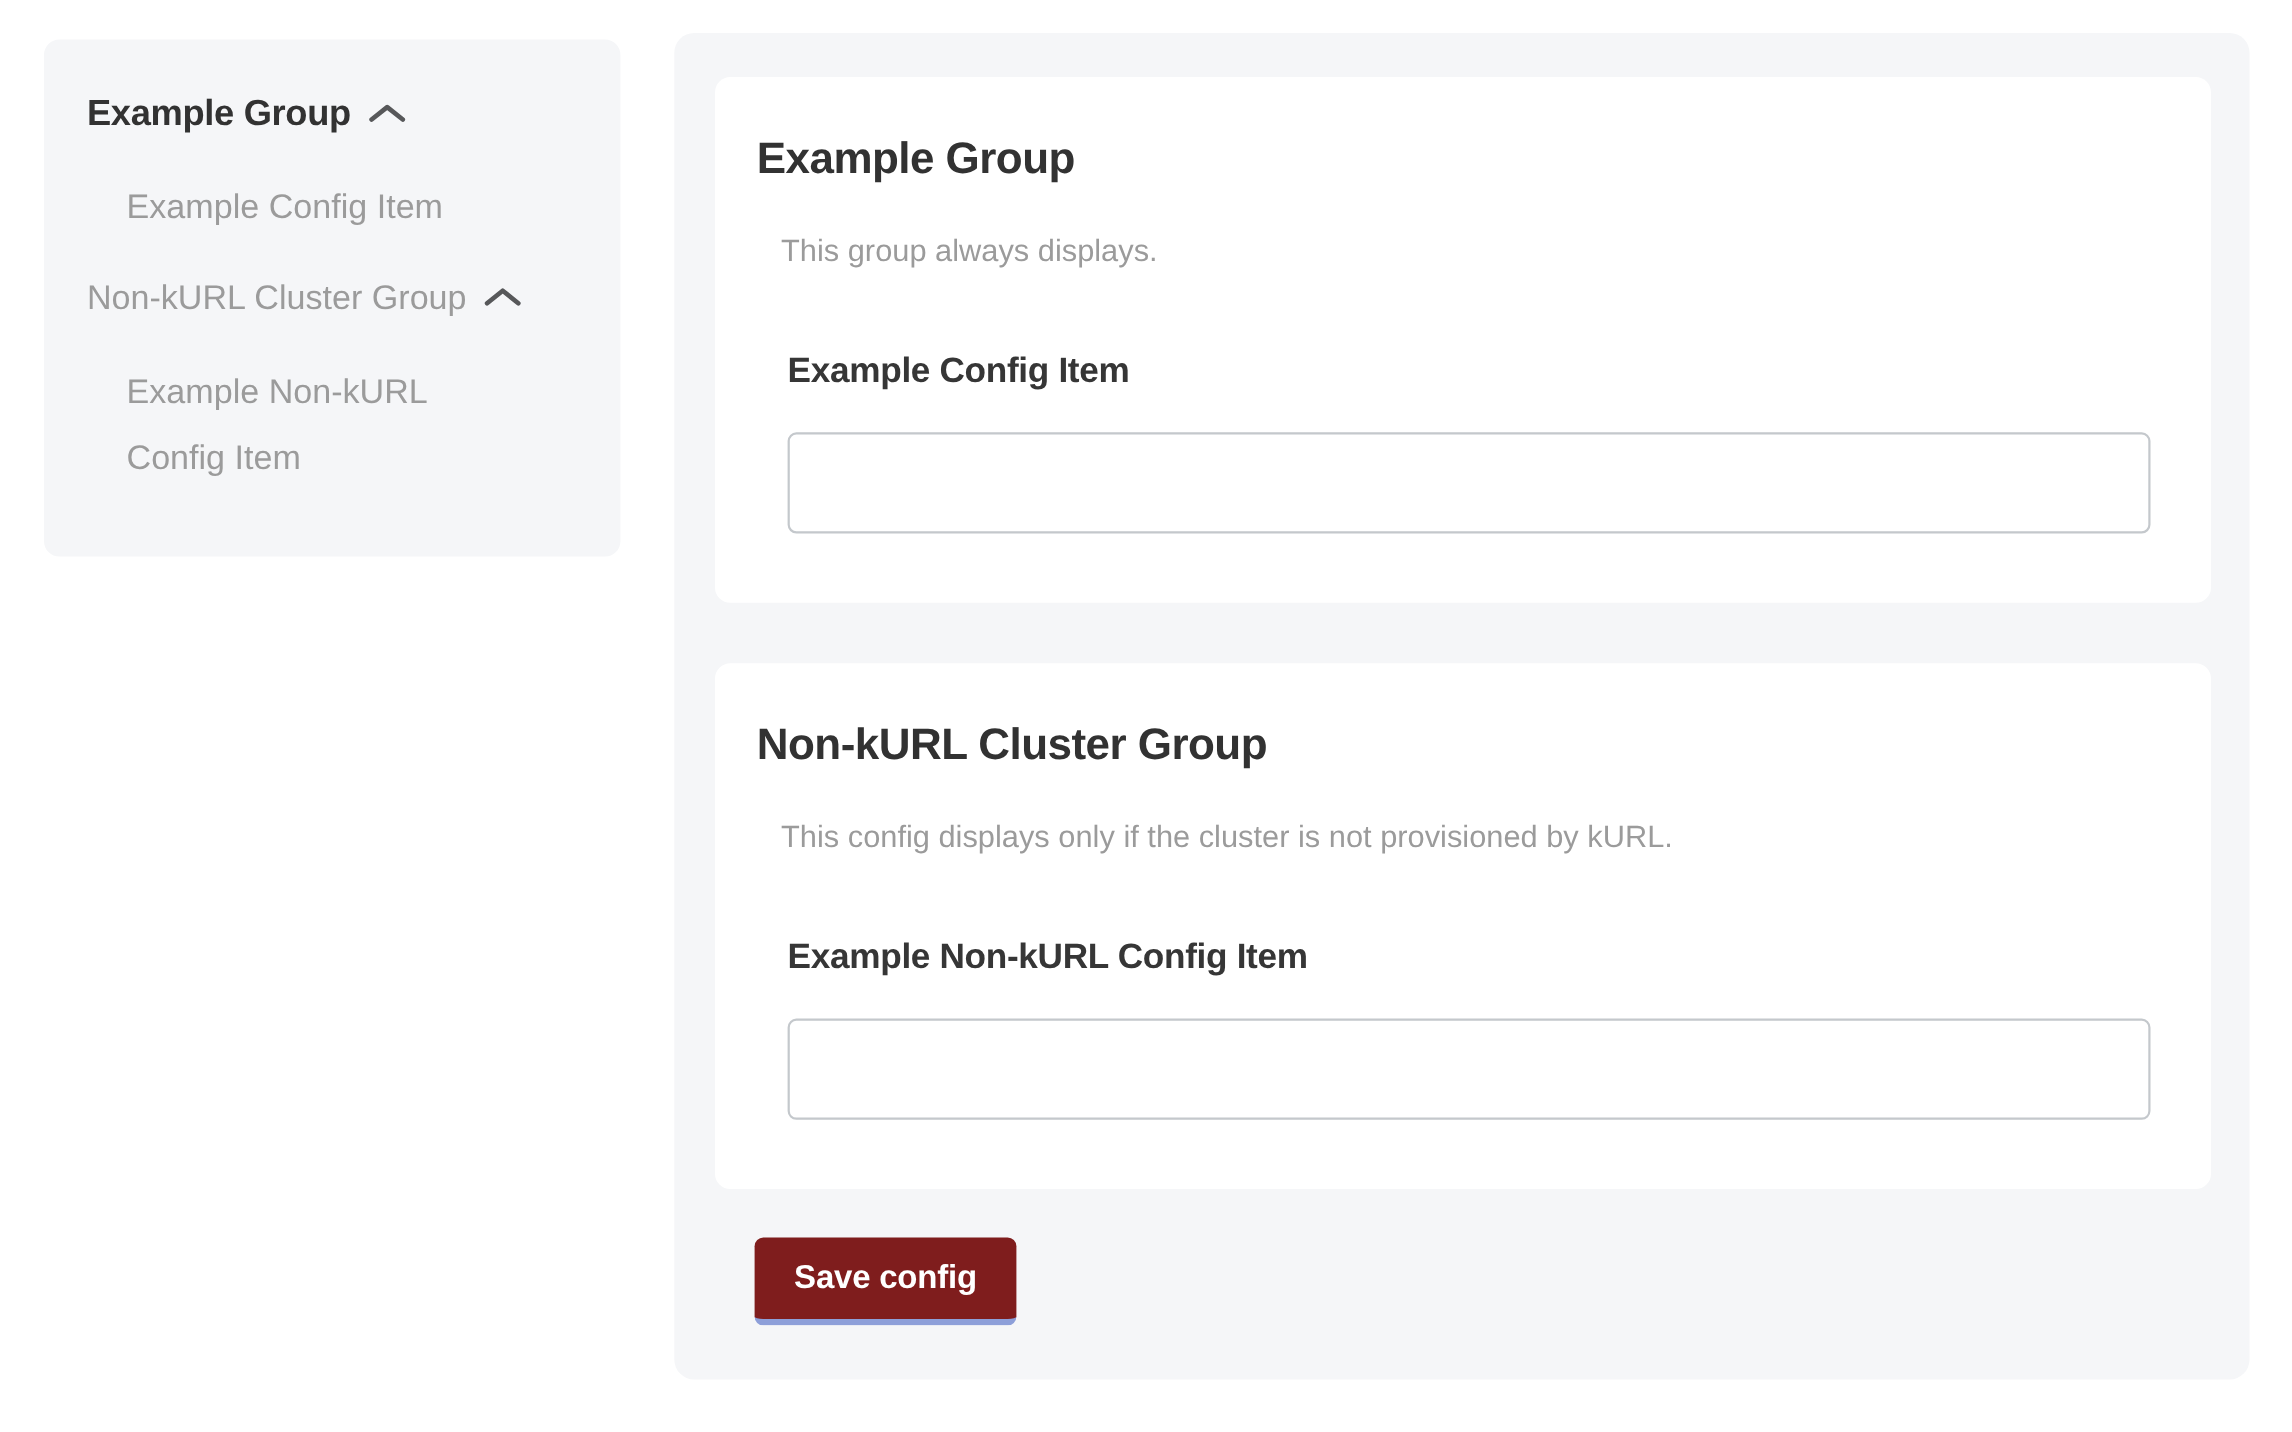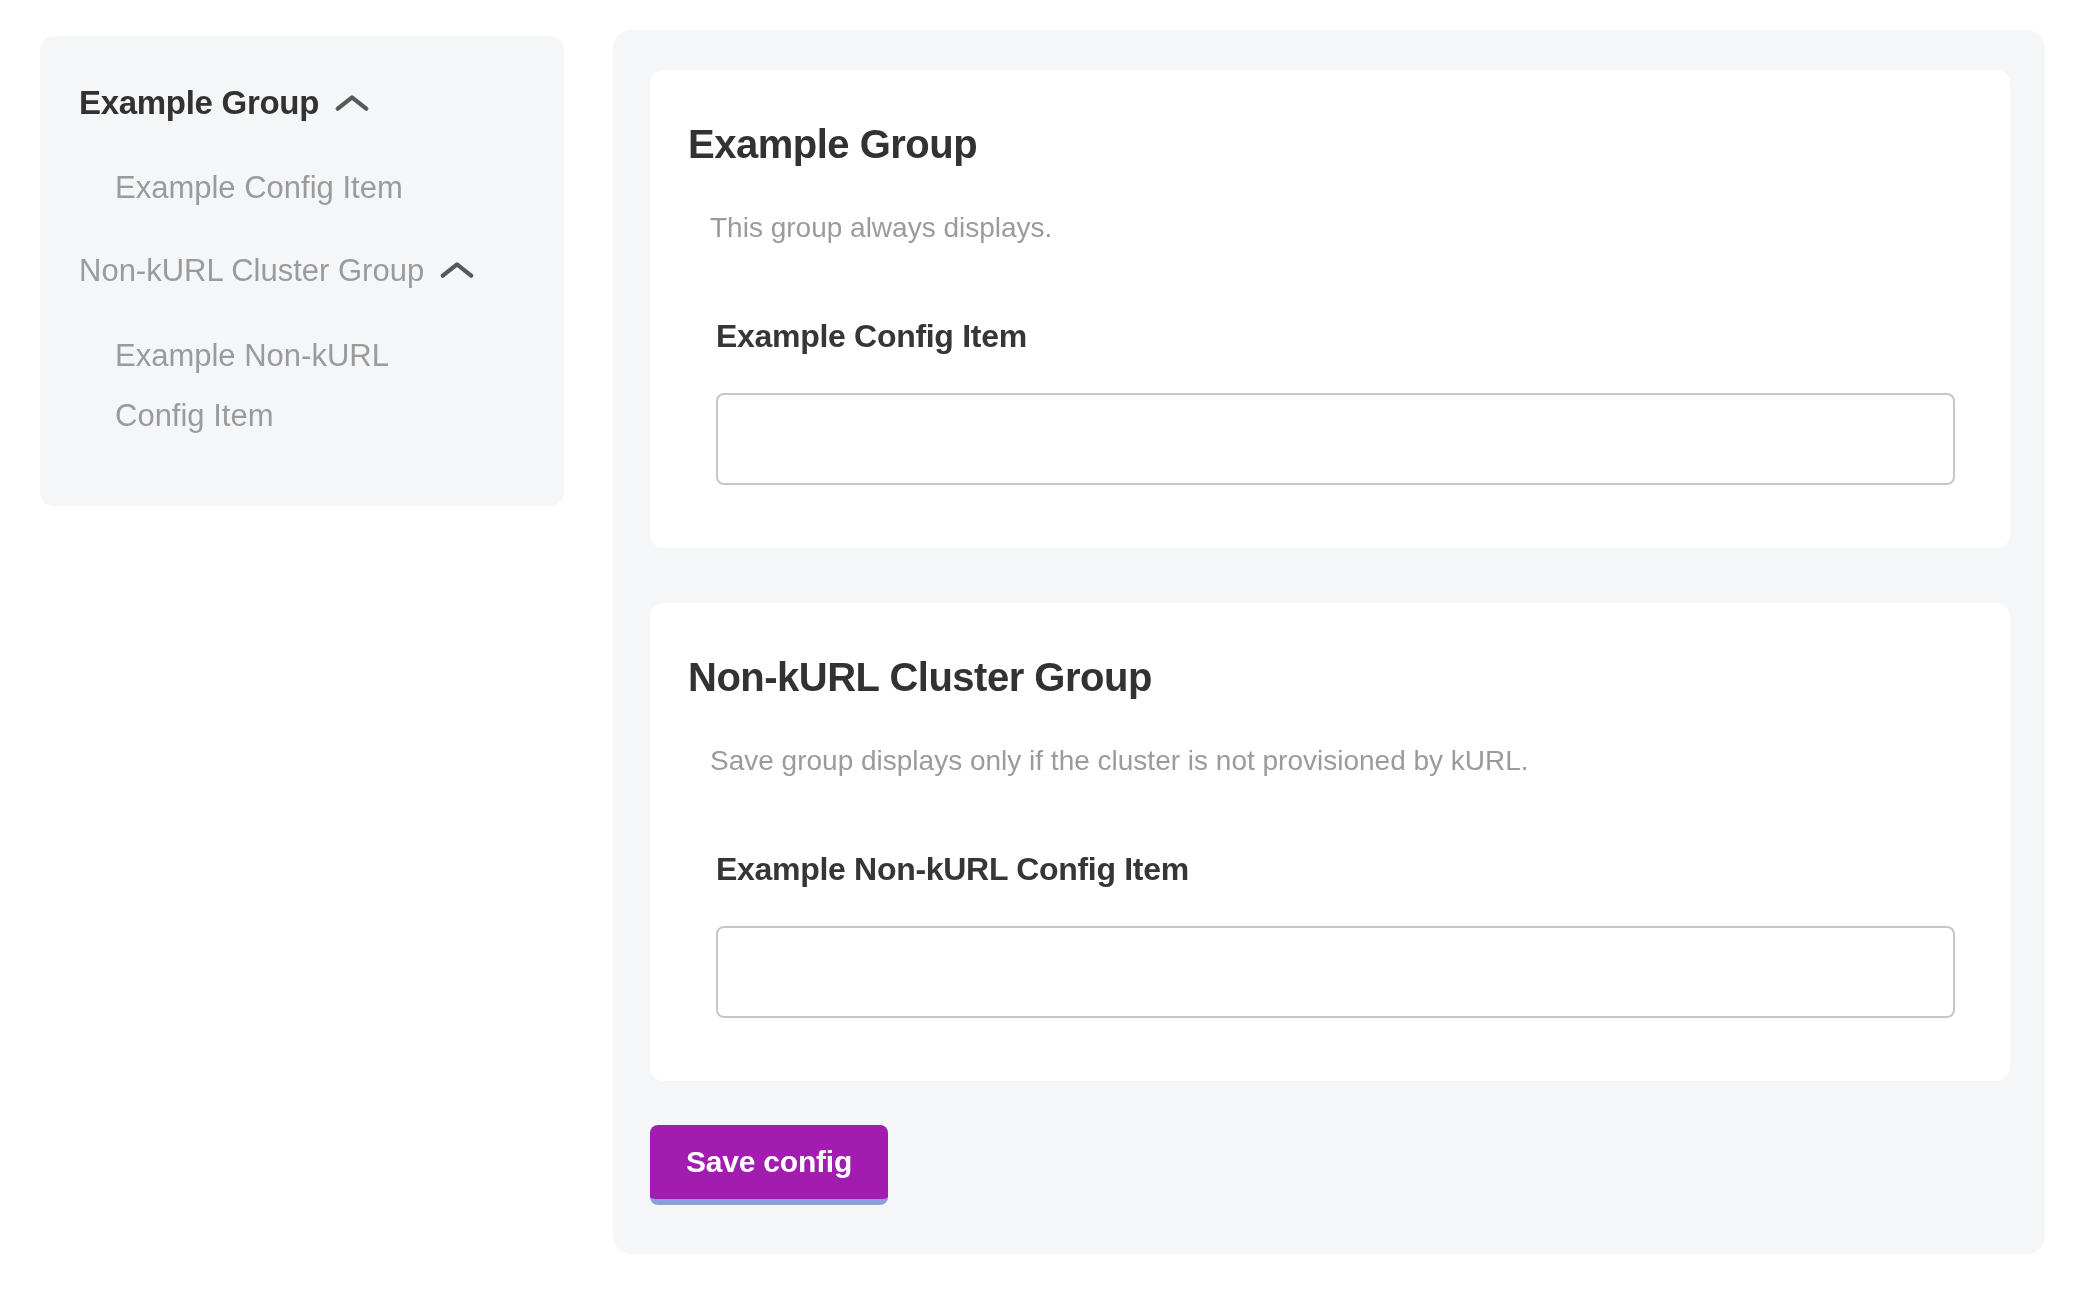--- a/index.html
+++ b/index.html
@@ -100,30 +100,31 @@
     color: #323232;
     padding: 0 24px;
     outline: none;
     font-family: "Liberation Sans", "DejaVu Sans", sans-serif;
   }
   .save-btn {
     display: block;
     margin-top: 44px;
     width: 238px;
     height: 80px;
-    background: #a21caf;
+    background: #7f1d1d;
     border: none;
     border-bottom: 6px solid #8d9fd9;
     border-radius: 8px;
     color: #ffffff;
     font-size: 30px;
     font-weight: 700;
     letter-spacing: -0.2px;
     font-family: "Liberation Sans", "DejaVu Sans", sans-serif;
     cursor: pointer;
+    margin-left: 36px;
   }
 </style>
 </head>
 <body>
 
 <nav class="sidebar">
   <div class="nav-group-title">
     <span>Example Group</span>
     <span class="chev">
       <svg width="34" height="22" viewBox="0 0 36 22">
@@ -150,21 +151,21 @@
     <h2 class="card-title">Example Group</h2>
     <p class="card-desc">This group always displays.</p>
     <div class="config-item">
       <div class="item-label">Example Config Item</div>
       <input class="item-input" type="text" value="" style="">
     </div>
   </section>
 
   <section class="card">
     <h2 class="card-title">Non-kURL Cluster Group</h2>
-    <p class="card-desc">Save group displays only if the cluster is not provisioned by kURL.</p>
+    <p class="card-desc">This config displays only if the cluster is not provisioned by kURL.</p>
     <div class="config-item">
       <div class="item-label">Example Non-kURL Config Item</div>
       <input class="item-input" type="text" value="" style="">
     </div>
   </section>
 
   <button class="save-btn">Save config</button>
 
 </main>
 

